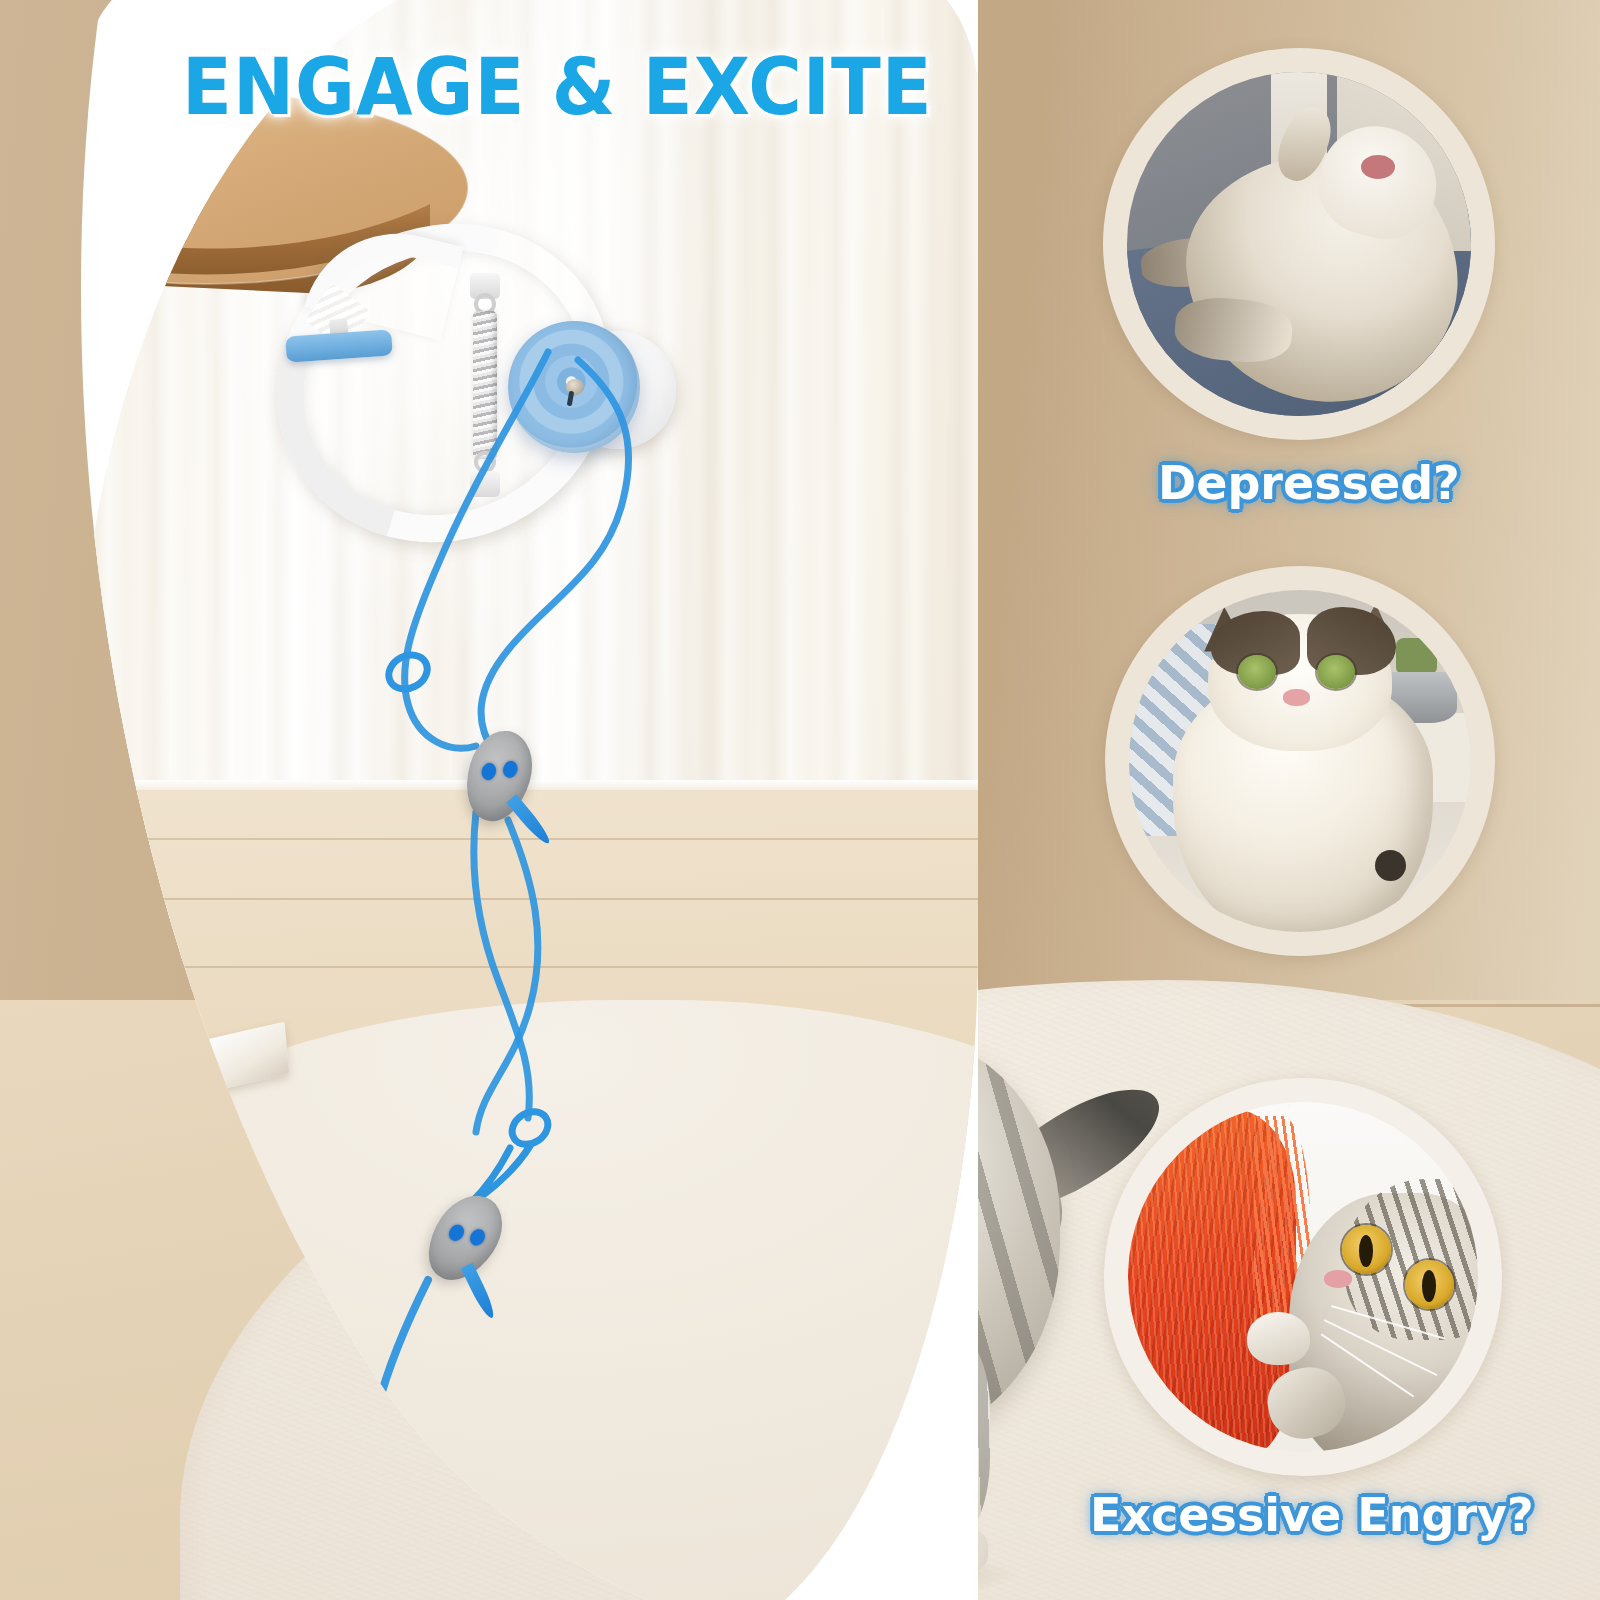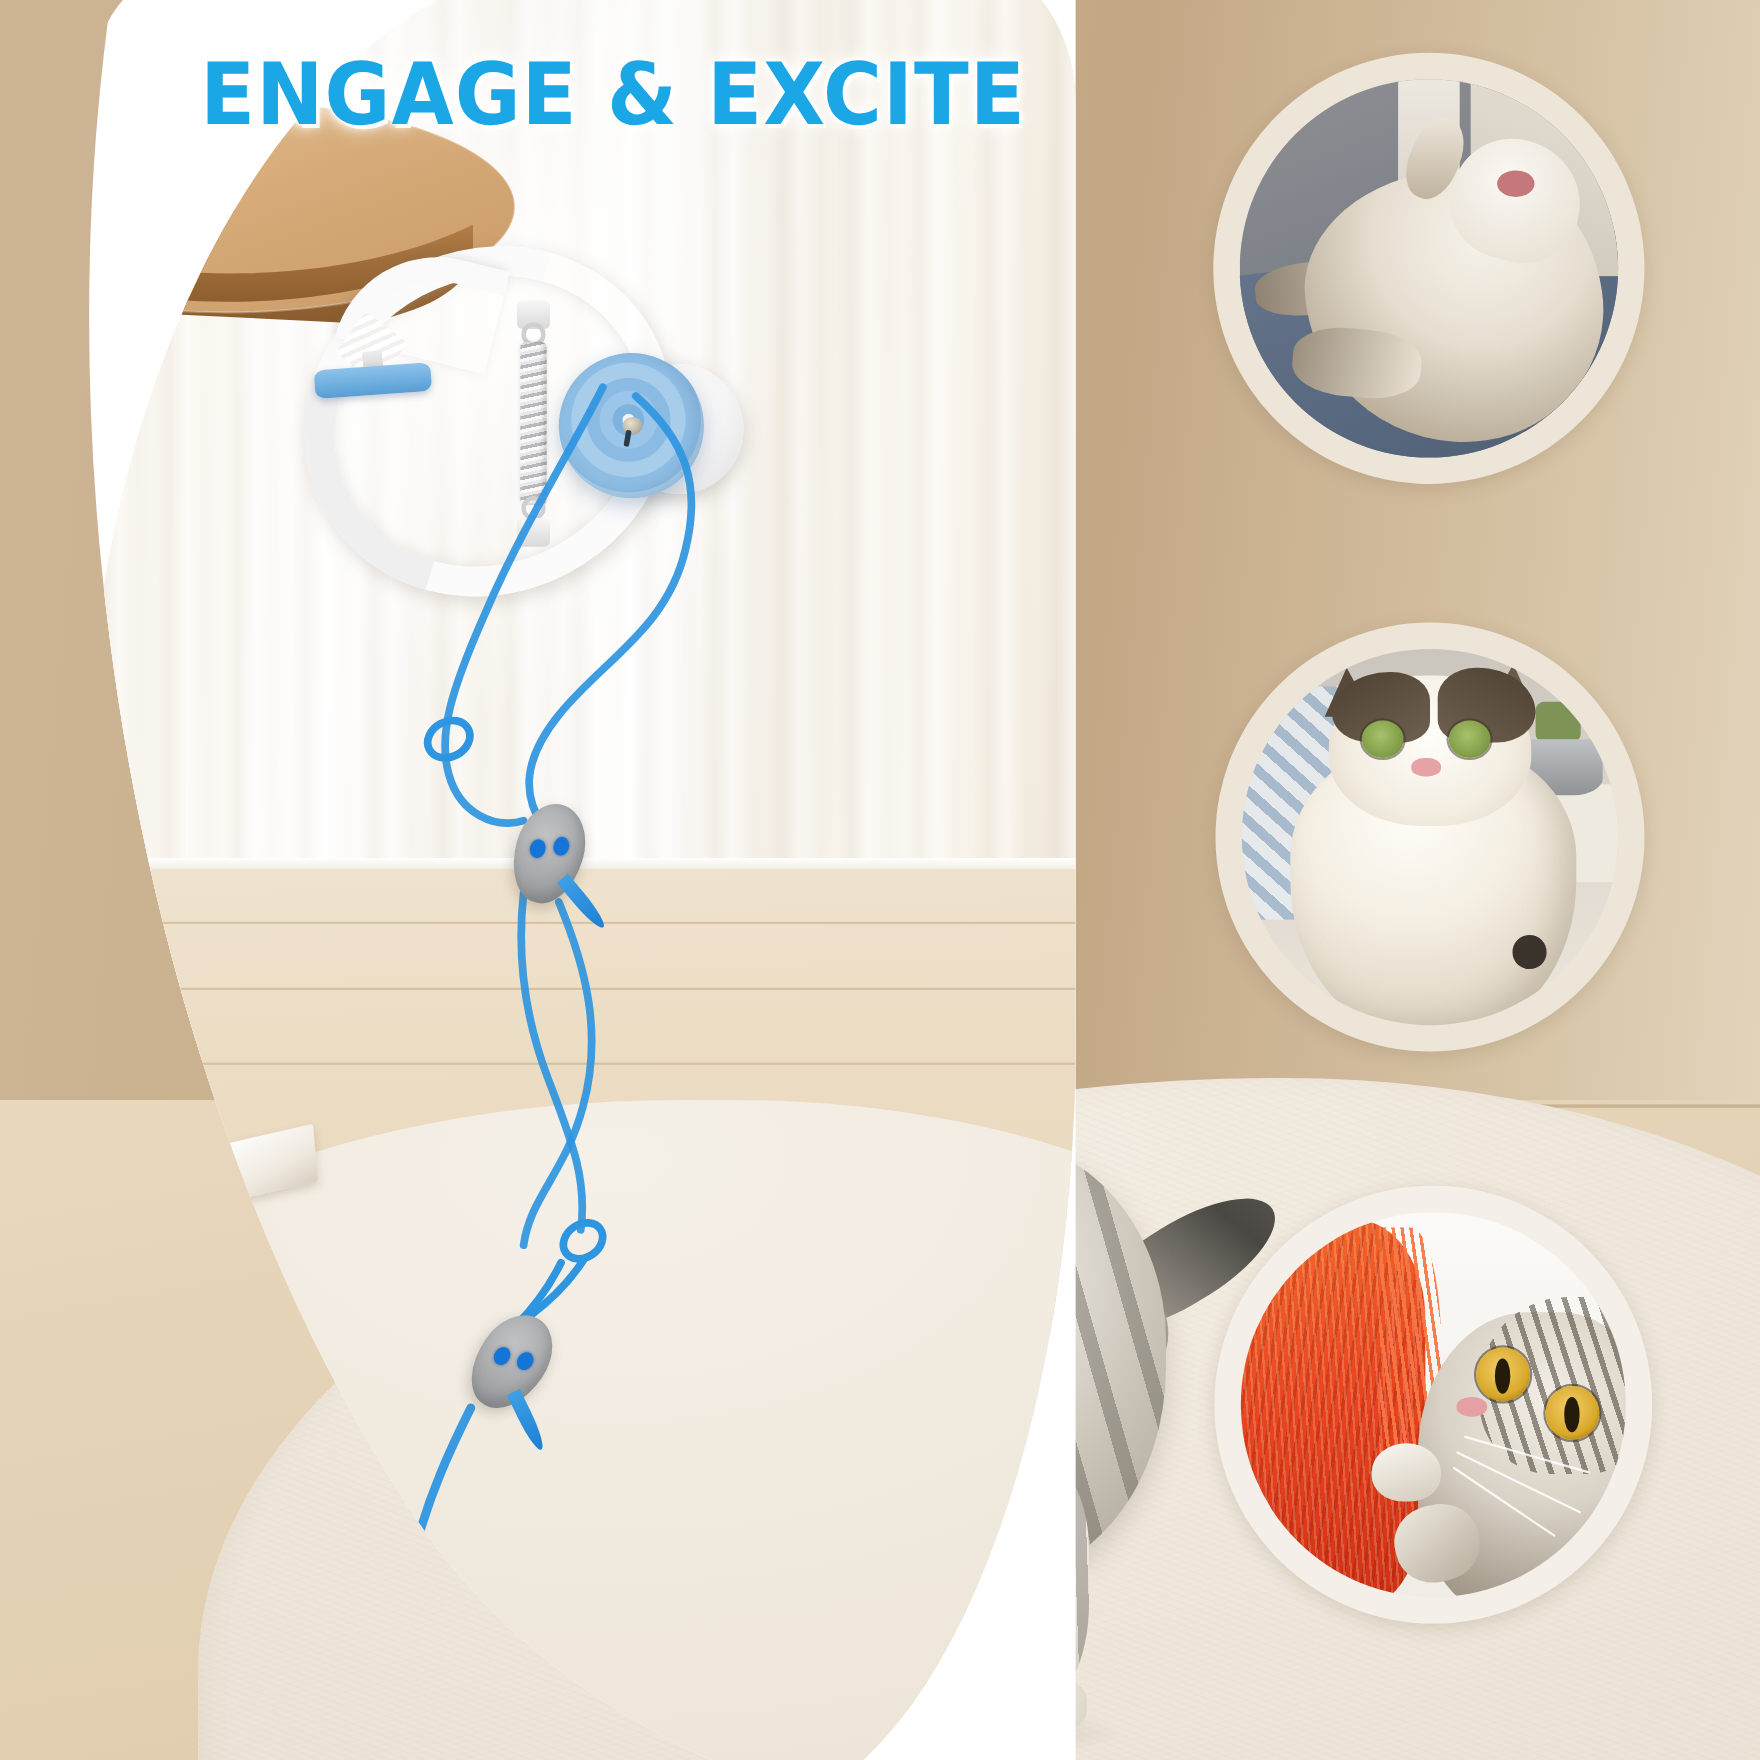--- a/index.html
+++ b/index.html
@@ -660,20 +660,21 @@
       <div class="b1-wallL"></div>
       <div class="b1-wallR"></div>
       <div class="b1-tail"></div>
       <div class="b1-cat"></div>
       <div class="b1-leg"></div>
       <div class="b1-paw"></div>
       <div class="b1-head"></div>
       <div class="b1-mouth"></div>
     </div>
   </div>
+  <div class="bubble-label" style="left:1158px; top:456px;">Depressed?</div>
 
   <div class="bubble" style="left:1105px; top:566px; width:390px; height:390px;">
     <div class="bubble-inner">
       <div class="b2-bg"></div>
       <div class="b2-cloth"></div>
       <div class="b2-counter"></div>
       <div class="b2-green"></div>
       <div class="b2-pot"></div>
       <div class="b2-red"></div>
       <div class="b2-body"></div>
@@ -701,14 +702,15 @@
       <div class="b3-eyeL"></div>
       <div class="b3-eyeR"></div>
       <div class="b3-pupilL"></div>
       <div class="b3-pupilR"></div>
       <div class="b3-nose"></div>
       <div class="b3-whisker" style="left:58%; top:58%; width:34%; transform:rotate(16deg);"></div>
       <div class="b3-whisker" style="left:56%; top:62%; width:36%; transform:rotate(26deg);"></div>
       <div class="b3-whisker" style="left:55%; top:66%; width:32%; transform:rotate(34deg);"></div>
     </div>
   </div>
+  <div class="bubble-label" style="left:1090px; top:1488px;">Excessive Engry?</div>
 
 </div>
 
 </body></html>

